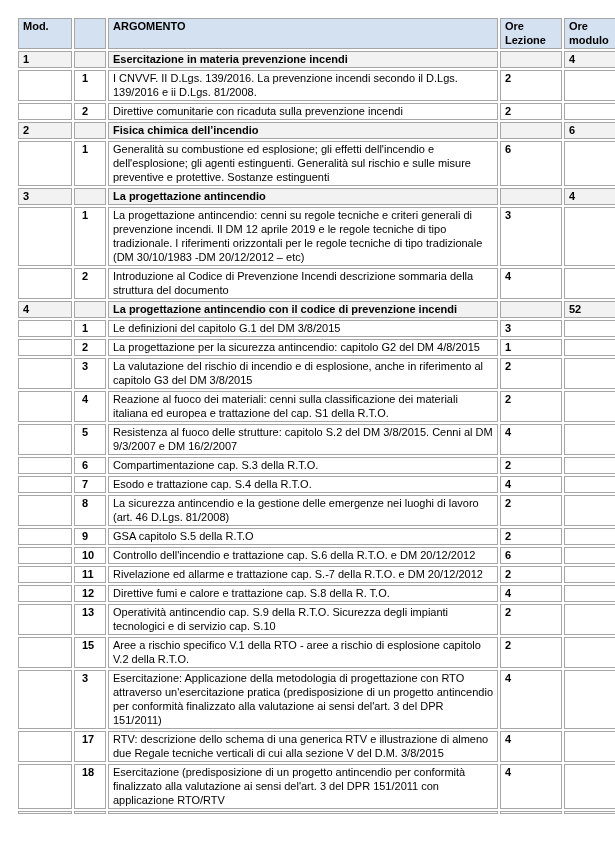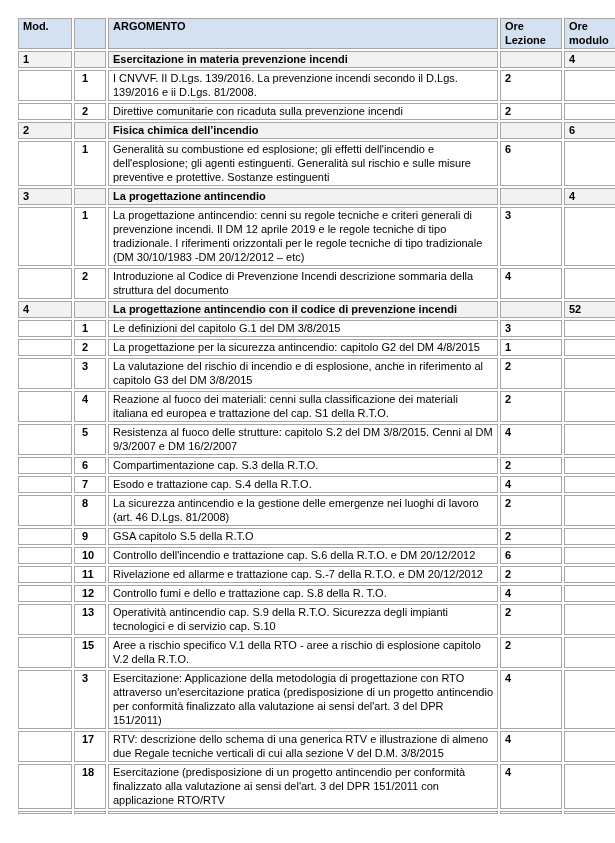--- a/index.html
+++ b/index.html
@@ -199,21 +199,21 @@
       <tr class="topic-row">
     <td></td>
     <td class="bold num-cell">11</td>
     <td>Rivelazione ed allarme e trattazione cap. S.-7 della R.T.O. e DM 20/12/2012</td>
     <td class="bold">2</td>
     <td></td>
   </tr>
       <tr class="topic-row">
     <td></td>
     <td class="bold num-cell">12</td>
-    <td>Controllo fumi e dello e trattazione cap. S.8 della R. T.O.</td>
+    <td>Direttive fumi e calore e trattazione cap. S.8 della R. T.O.</td>
     <td class="bold">4</td>
     <td></td>
   </tr>
       <tr class="topic-row">
     <td></td>
     <td class="bold num-cell">13</td>
     <td>Operatività antincendio cap. S.9 della R.T.O. Sicurezza degli impianti tecnologici e di servizio cap. S.10</td>
     <td class="bold">2</td>
     <td></td>
   </tr>

